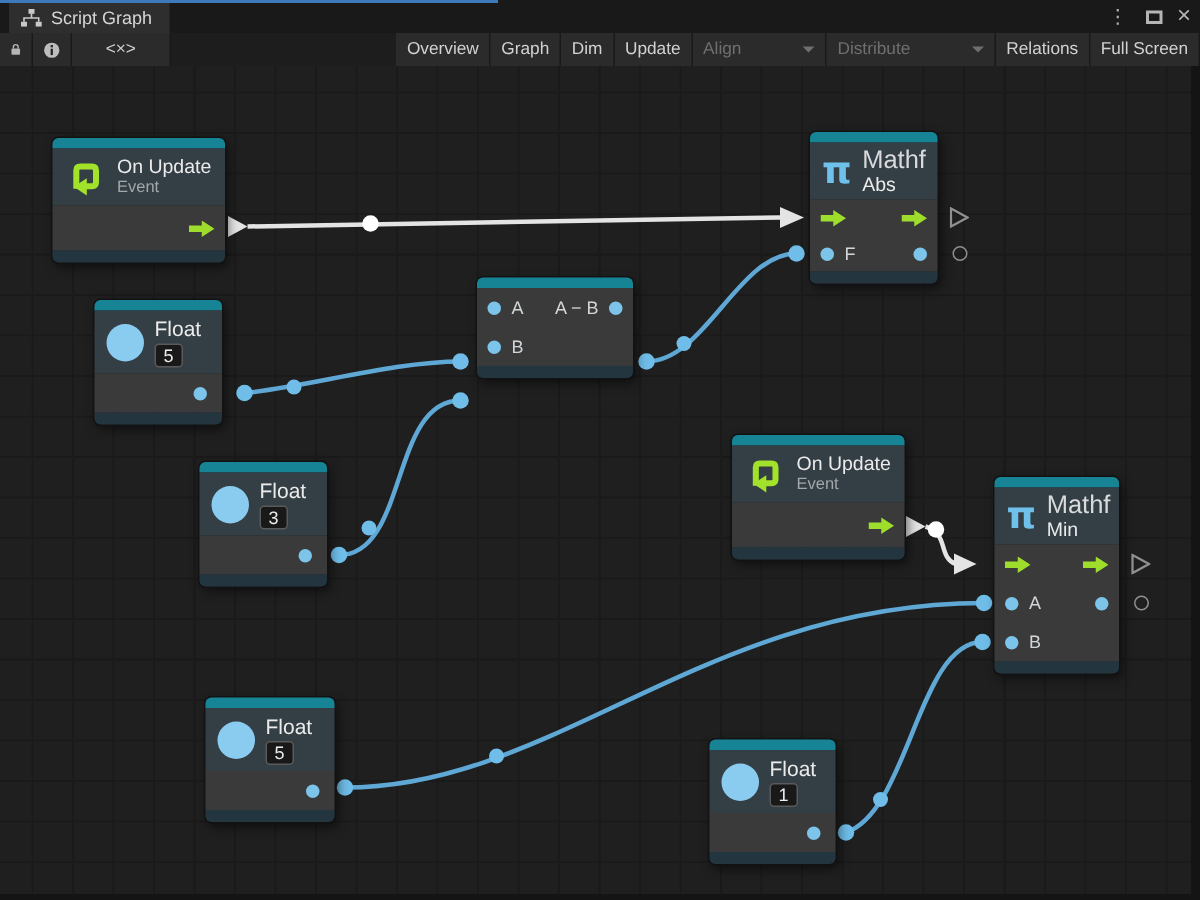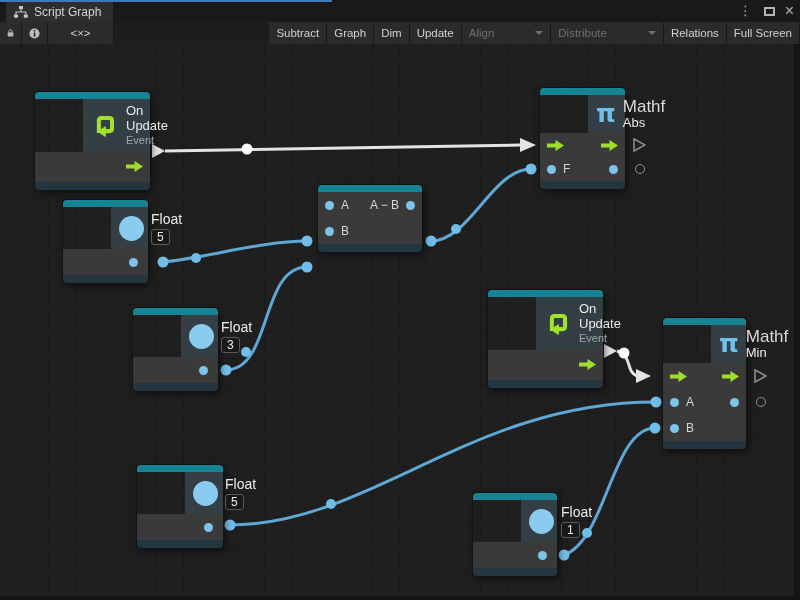--- a/index.html
+++ b/index.html
@@ -39,21 +39,21 @@
               linear-gradient(90deg,#1a1a1a 1px, transparent 1px),
               linear-gradient(#181818 1px, transparent 1px),
               linear-gradient(90deg,#181818 1px, transparent 1px);
             background-size:27px 27px, 27px 27px, 135px 135px, 135px 135px;
             background-position:-6px -10px; overflow:hidden; }
   .wires { position:absolute; left:0; top:0; pointer-events:none; }
 
   
   .node { position:absolute; border-radius:4px; box-shadow:0 0 0 1px #121212, 2px 3px 7px rgba(0,0,0,.55); }
   .strip { height:7px; background:#178495; border-radius:4px 4px 0 0; }
-  .head  { background:#333e45; display:flex; align-items:center; gap:7px; padding:5px 8px;margin-left:48px; }
+  .head  { background:#333e45; display:flex; align-items:center; gap:7px; padding:5px 8px; }
   .body  { background:#3a3a3a; }
   .foot  { height:8px; background:#233640; border-radius:0 0 4px 4px; }
   .titles { display:flex; flex-direction:column; line-height:1.15; }
   .supertitle { font-size:17px; color:#d8dadc; }
   .title { font-size:13px; color:#ebebeb; }
   .subtitle { font-size:11px; color:#a2a8ab; }
   .value-box { margin-top:2px; align-self:flex-start; min-width:18px; padding:0 5px; height:16px;
                background:#191919; border:1px solid #5a5a5a; border-radius:3px; color:#ececec;
                font-size:12px; text-align:center; line-height:15px; }
   .row { height:24px; display:flex; align-items:center; justify-content:space-between; padding:0 7px; }
@@ -102,21 +102,21 @@
       <rect x="5.6" y="5.3" width="1.8" height="5" fill="#222"></rect>
       <rect x="5.6" y="2.4" width="1.8" height="1.8" fill="#222"></rect>
     </svg>
   </div>
   <div class="tbtn" style="width:66px">
     <span>&lt;×&gt;</span>
   </div>
   <div class="spacer-dark"></div>
   <div class="right-group">
     <div class="tbtn">
-        <span>Subtract</span>
+        <span>Overview</span>
       </div>
     <div class="tbtn">
         <span>Graph</span>
       </div>
     <div class="tbtn">
         <span>Dim</span>
       </div>
     <div class="tbtn">
         <span>Update</span>
       </div>

